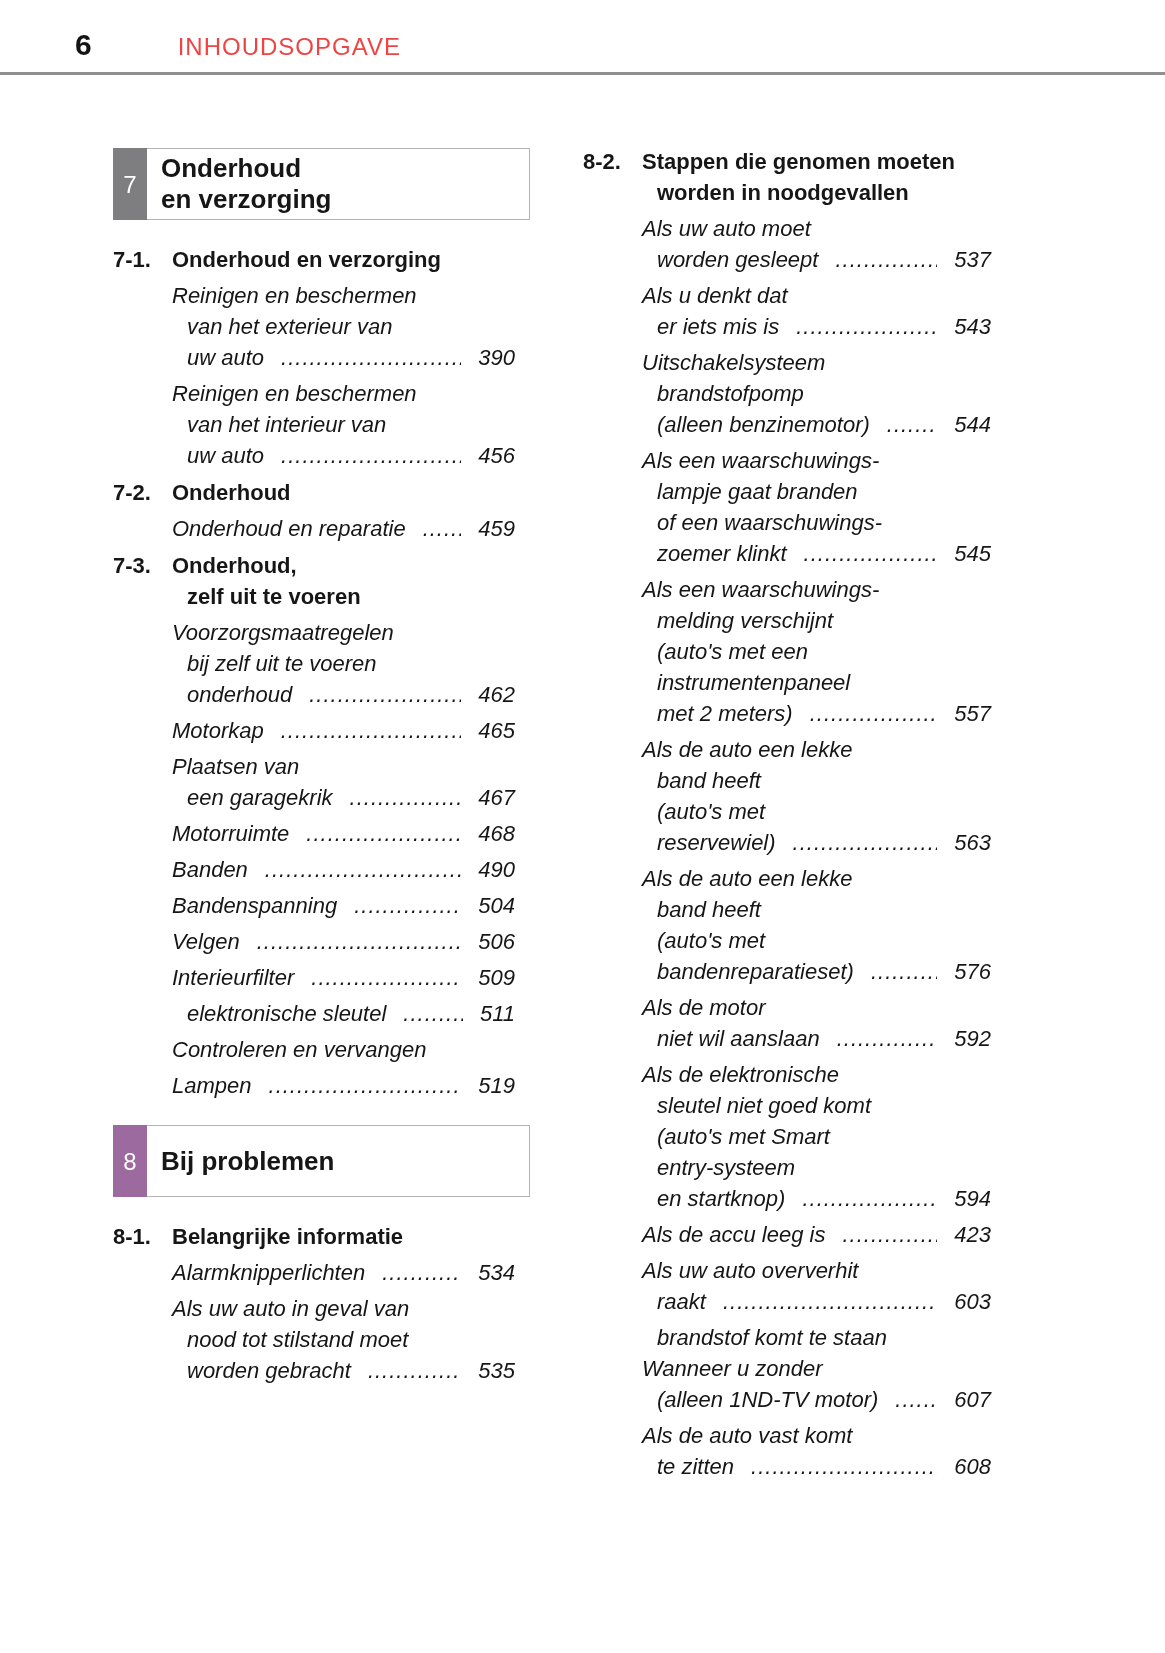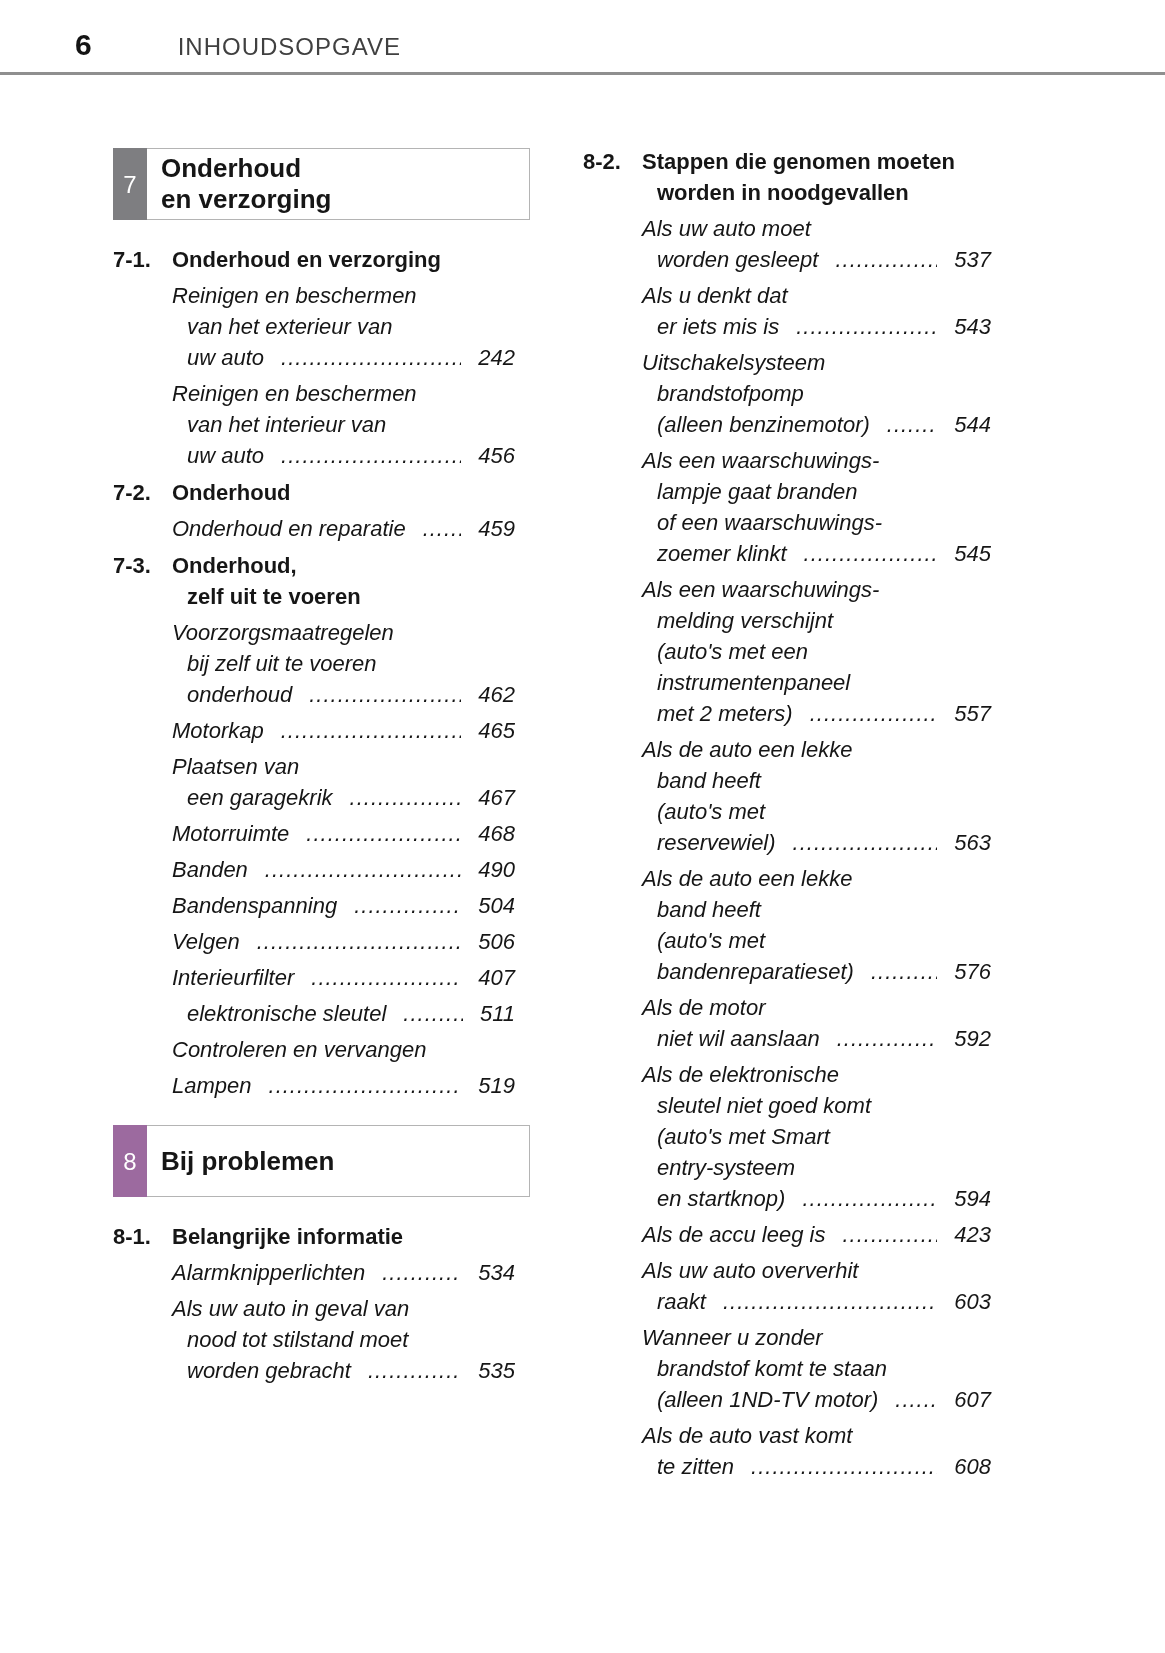--- a/index.html
+++ b/index.html
@@ -6,21 +6,21 @@
   html,body { background:#ffffff; }
   body {
     width:1165px; height:1653px; position:relative; overflow:hidden;
     font-family:"Liberation Sans", sans-serif; color:#161616;
   }
   .page { position:absolute; inset:0; }
 
   
   .page-header { position:absolute; top:28px; left:75px; display:flex; align-items:baseline; }
   .page-num { font-size:30px; font-weight:bold; color:#141414; }
-  .page-title { font-size:24px; color:#404040; margin-left:86px; letter-spacing:1px; }
+  .page-title { font-size:24px; color:#ef4444; margin-left:86px; letter-spacing:1px; }
   .rule { position:absolute; top:72px; left:0; width:100%; height:3px; background:#8f8f8f; }
 
   
   .col { position:absolute; font-size:22px; line-height:31px; }
   .col-left  { left:113px; top:148px; width:402px; }
   .col-right { left:583px; top:140px; width:408px; }
 
   
   .chapter-box { display:flex; align-items:stretch; border:1px solid #b4b4b4; width:417px; height:72px; margin-bottom:24px; background:#fff; }
   .col .chapter-box:not(:first-child) { margin-top:24px; }
@@ -67,21 +67,21 @@
         <div class="sec-titles">
           <div class="sec-line">Onderhoud en verzorging</div>
         </div>
       </div>
       <div class="entry">
         <div class="eline">Reinigen en beschermen</div>
         <div class="eline cont">van het exterieur van</div>
         <div class="eline last cont">
           <span class="etext">uw auto</span>
           <span class="dots"></span>
-          <span class="epage">242</span>
+          <span class="epage">390</span>
         </div>
       </div>
       <div class="entry">
         <div class="eline">Reinigen en beschermen</div>
         <div class="eline cont">van het interieur van</div>
         <div class="eline last cont">
           <span class="etext">uw auto</span>
           <span class="dots"></span>
           <span class="epage">456</span>
         </div>
@@ -155,21 +155,21 @@
         <div class="eline last">
           <span class="etext">Velgen</span>
           <span class="dots"></span>
           <span class="epage">506</span>
         </div>
       </div>
       <div class="entry">
         <div class="eline last">
           <span class="etext">Interieurfilter</span>
           <span class="dots"></span>
-          <span class="epage">407</span>
+          <span class="epage">509</span>
         </div>
       </div>
       <div class="entry">
         <div class="eline last cont">
           <span class="etext">elektronische sleutel</span>
           <span class="dots"></span>
           <span class="epage">511</span>
         </div>
       </div>
       <div class="entry">
@@ -313,22 +313,22 @@
       </div>
       <div class="entry">
         <div class="eline">Als uw auto oververhit</div>
         <div class="eline last cont">
           <span class="etext">raakt</span>
           <span class="dots"></span>
           <span class="epage">603</span>
         </div>
       </div>
       <div class="entry">
+        <div class="eline cont">brandstof komt te staan</div>
         <div class="eline">Wanneer u zonder</div>
-        <div class="eline cont">brandstof komt te staan</div>
         <div class="eline last cont">
           <span class="etext">(alleen 1ND-TV motor)</span>
           <span class="dots"></span>
           <span class="epage">607</span>
         </div>
       </div>
       <div class="entry">
         <div class="eline">Als de auto vast komt</div>
         <div class="eline last cont">
           <span class="etext">te zitten</span>

